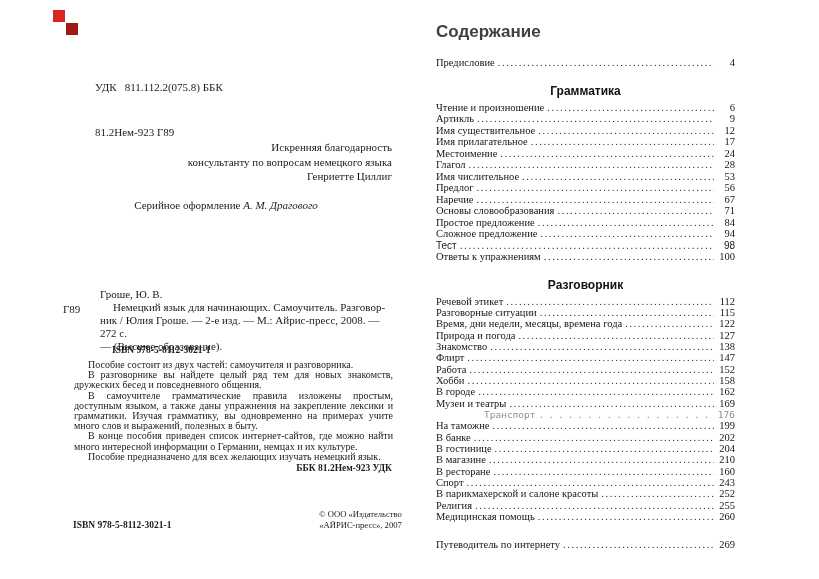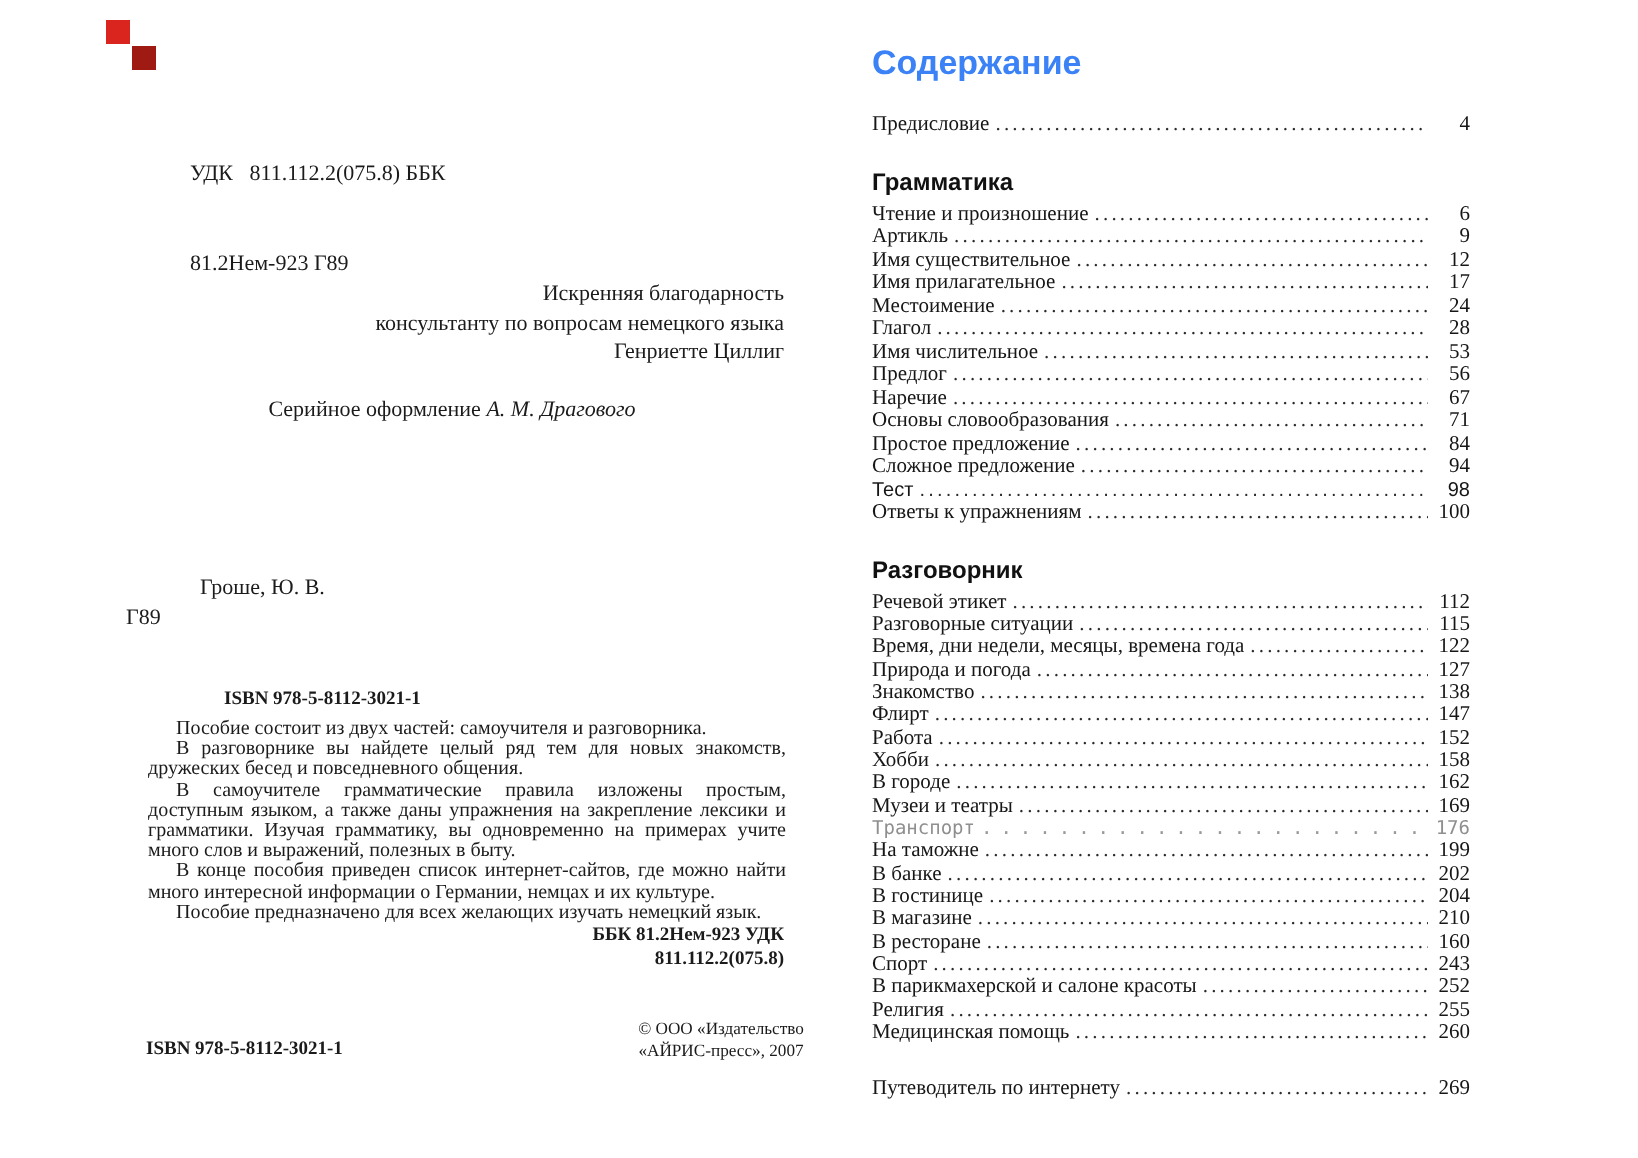--- a/index.html
+++ b/index.html
@@ -24,30 +24,30 @@
   .cite-isbn{left:52px;top:345px;font-weight:bold;font-size:9.5px;}
   .annot{left:14px;top:360px;width:319px;text-align:justify;font-size:10px;line-height:10.2px;}
   .annot p{margin:0;text-indent:14px;}
   .bbk{left:140px;top:463px;width:192px;text-align:right;font-weight:bold;font-size:9.5px;line-height:11.8px;}
   .isbn-bottom{left:13px;top:520px;font-weight:bold;font-size:9.5px;}
   .copyright{left:228px;top:509px;width:145px;text-align:center;font-size:8.6px;line-height:11px;}
 
   
   #right-page{position:absolute;left:436px;top:22px;width:299px;}
   .toc-title{margin:0 0 15px 0;font-family:"Liberation Sans",sans-serif;font-weight:bold;
-             font-size:17px;color:#3b82f6;}
+             font-size:17px;color:#404040;}
   .toc-heading{margin:15px 0 4px 0;font-family:"Liberation Sans",sans-serif;font-weight:bold;
-               font-size:12px;color:#111;}
+               font-size:12px;color:#111;text-align:center;}
   .toc-row{display:flex;align-items:baseline;font-size:10.5px;line-height:11.5px;height:11.5px;
            color:#161616;white-space:nowrap;}
   .toc-row .lbl{padding-right:3px;}
   .toc-row .leader{flex:1;overflow:hidden;letter-spacing:1.6px;color:#2a2a2a;}
   .toc-row .pg{padding-left:3px;text-align:right;min-width:18px;}
   .toc-row.sans{font-family:"Liberation Sans",sans-serif;font-size:10px;}
-  .toc-row.typewriter{font-family:"DejaVu Sans Mono",monospace;color:#8f8f8f;font-size:9.5px;}
+  .toc-row.typewriter{font-family:"DejaVu Sans Mono",monospace;color:#8f8f8f;font-size:9.5px;margin-left:48px;}
   .toc-row.typewriter .leader{letter-spacing:4px;color:#9a9a9a;}
   .toc-row.preface{margin-bottom:4px;}
   .toc-row.guide{margin-top:17px;align-items:center;}
   .sec2 .toc-row{line-height:11.35px;height:11.35px;}
 </style>
 </head>
 <body>
 
 <div id="stage">
 
@@ -67,35 +67,39 @@
       <div>Искренняя благодарность</div>
       <div>консультанту по вопросам немецкого языка</div>
       <div>Генриетте Циллиг</div>
     </div>
 
     <div class="abs series"><span>Серийное оформление </span><i>А. М. Драгового</i></div>
 
     <div class="abs cite">
       <div class="author">Гроше, Ю. В.</div>
       <span class="code">Г89</span>
+      <div class="body">
+        <div class="l1">Немецкий язык для начинающих. Самоучитель. Разговор-</div>
+        <div>ник / Юлия Гроше. — 2-е изд. — М.: Айрис-пресс, 2008. — 272 с.</div>
+        <div>— (Высшее образование).</div>
+      </div>
     </div>
 
     <div class="abs cite-isbn">ISBN 978-5-8112-3021-1</div>
 
     <div class="abs annot" id="annotation">
         <p>Пособие состоит из двух частей: самоучителя и разговорника.</p>
         <p>В разговорнике вы найдете целый ряд тем для новых знакомств, дружеских бесед и повседневного общения.</p>
         <p>В самоучителе грамматические правила изложены простым, доступным языком, а также даны упражнения на закрепление лексики и грамматики. Изучая грамматику, вы одновременно на примерах учите много слов и выражений, полезных в быту.</p>
         <p>В конце пособия приведен список интернет-сайтов, где можно найти много интересной информации о Германии, немцах и их культуре.</p>
         <p>Пособие предназначено для всех желающих изучать немецкий язык.</p>
       </div>
 
     <div class="abs bbk">
       <div>ББК 81.2Нем-923 УДК</div>
-      <div>811.112.2(075.8)</div>
     </div>
 
     <div class="abs isbn-bottom">ISBN 978-5-8112-3021-1</div>
 
     <div class="abs copyright">
       <div>© ООО «Издательство</div>
       <div>«АЙРИС-пресс», 2007</div>
     </div>
   </div>
 

